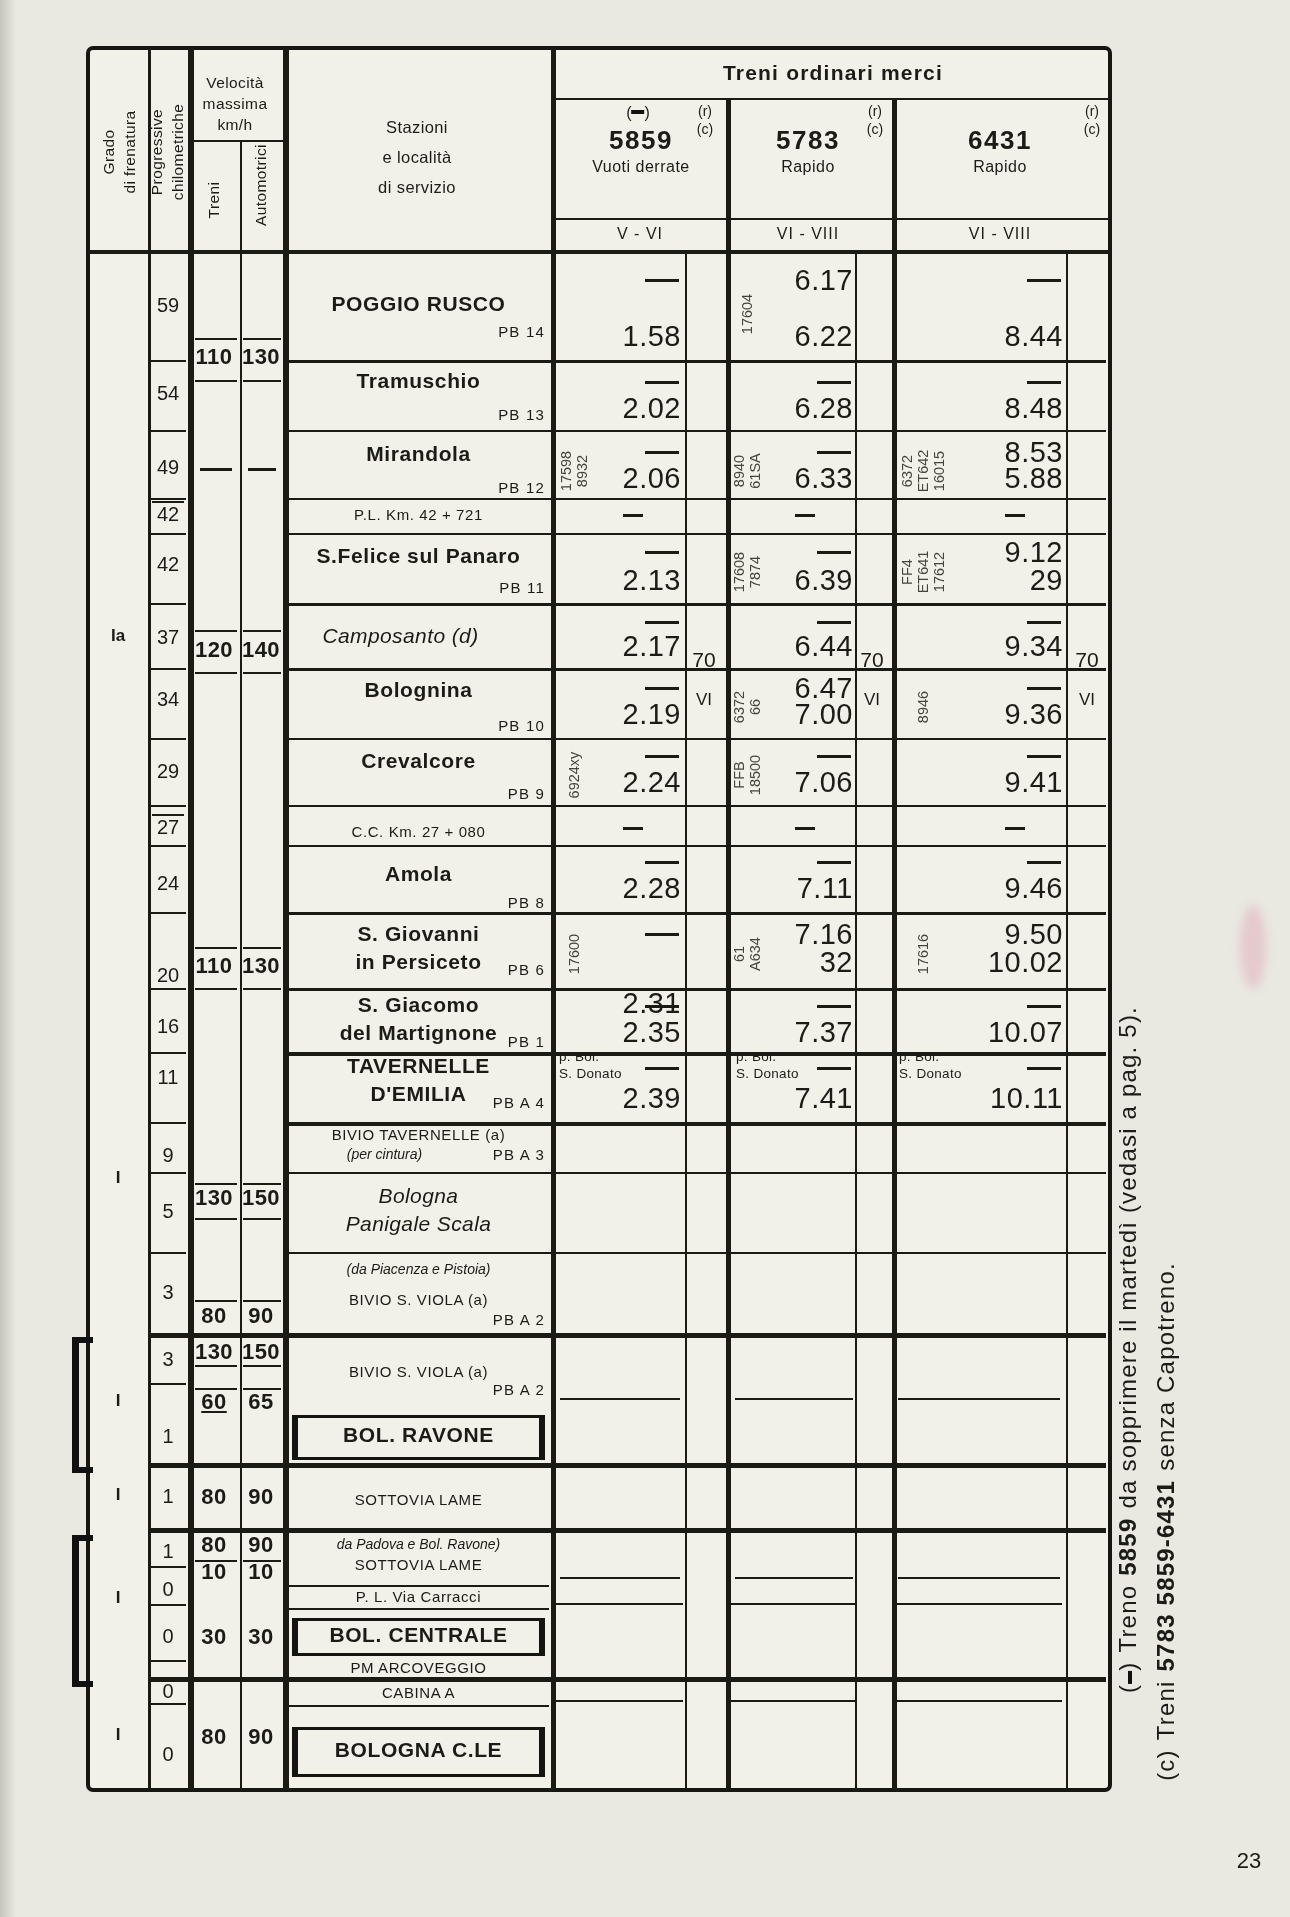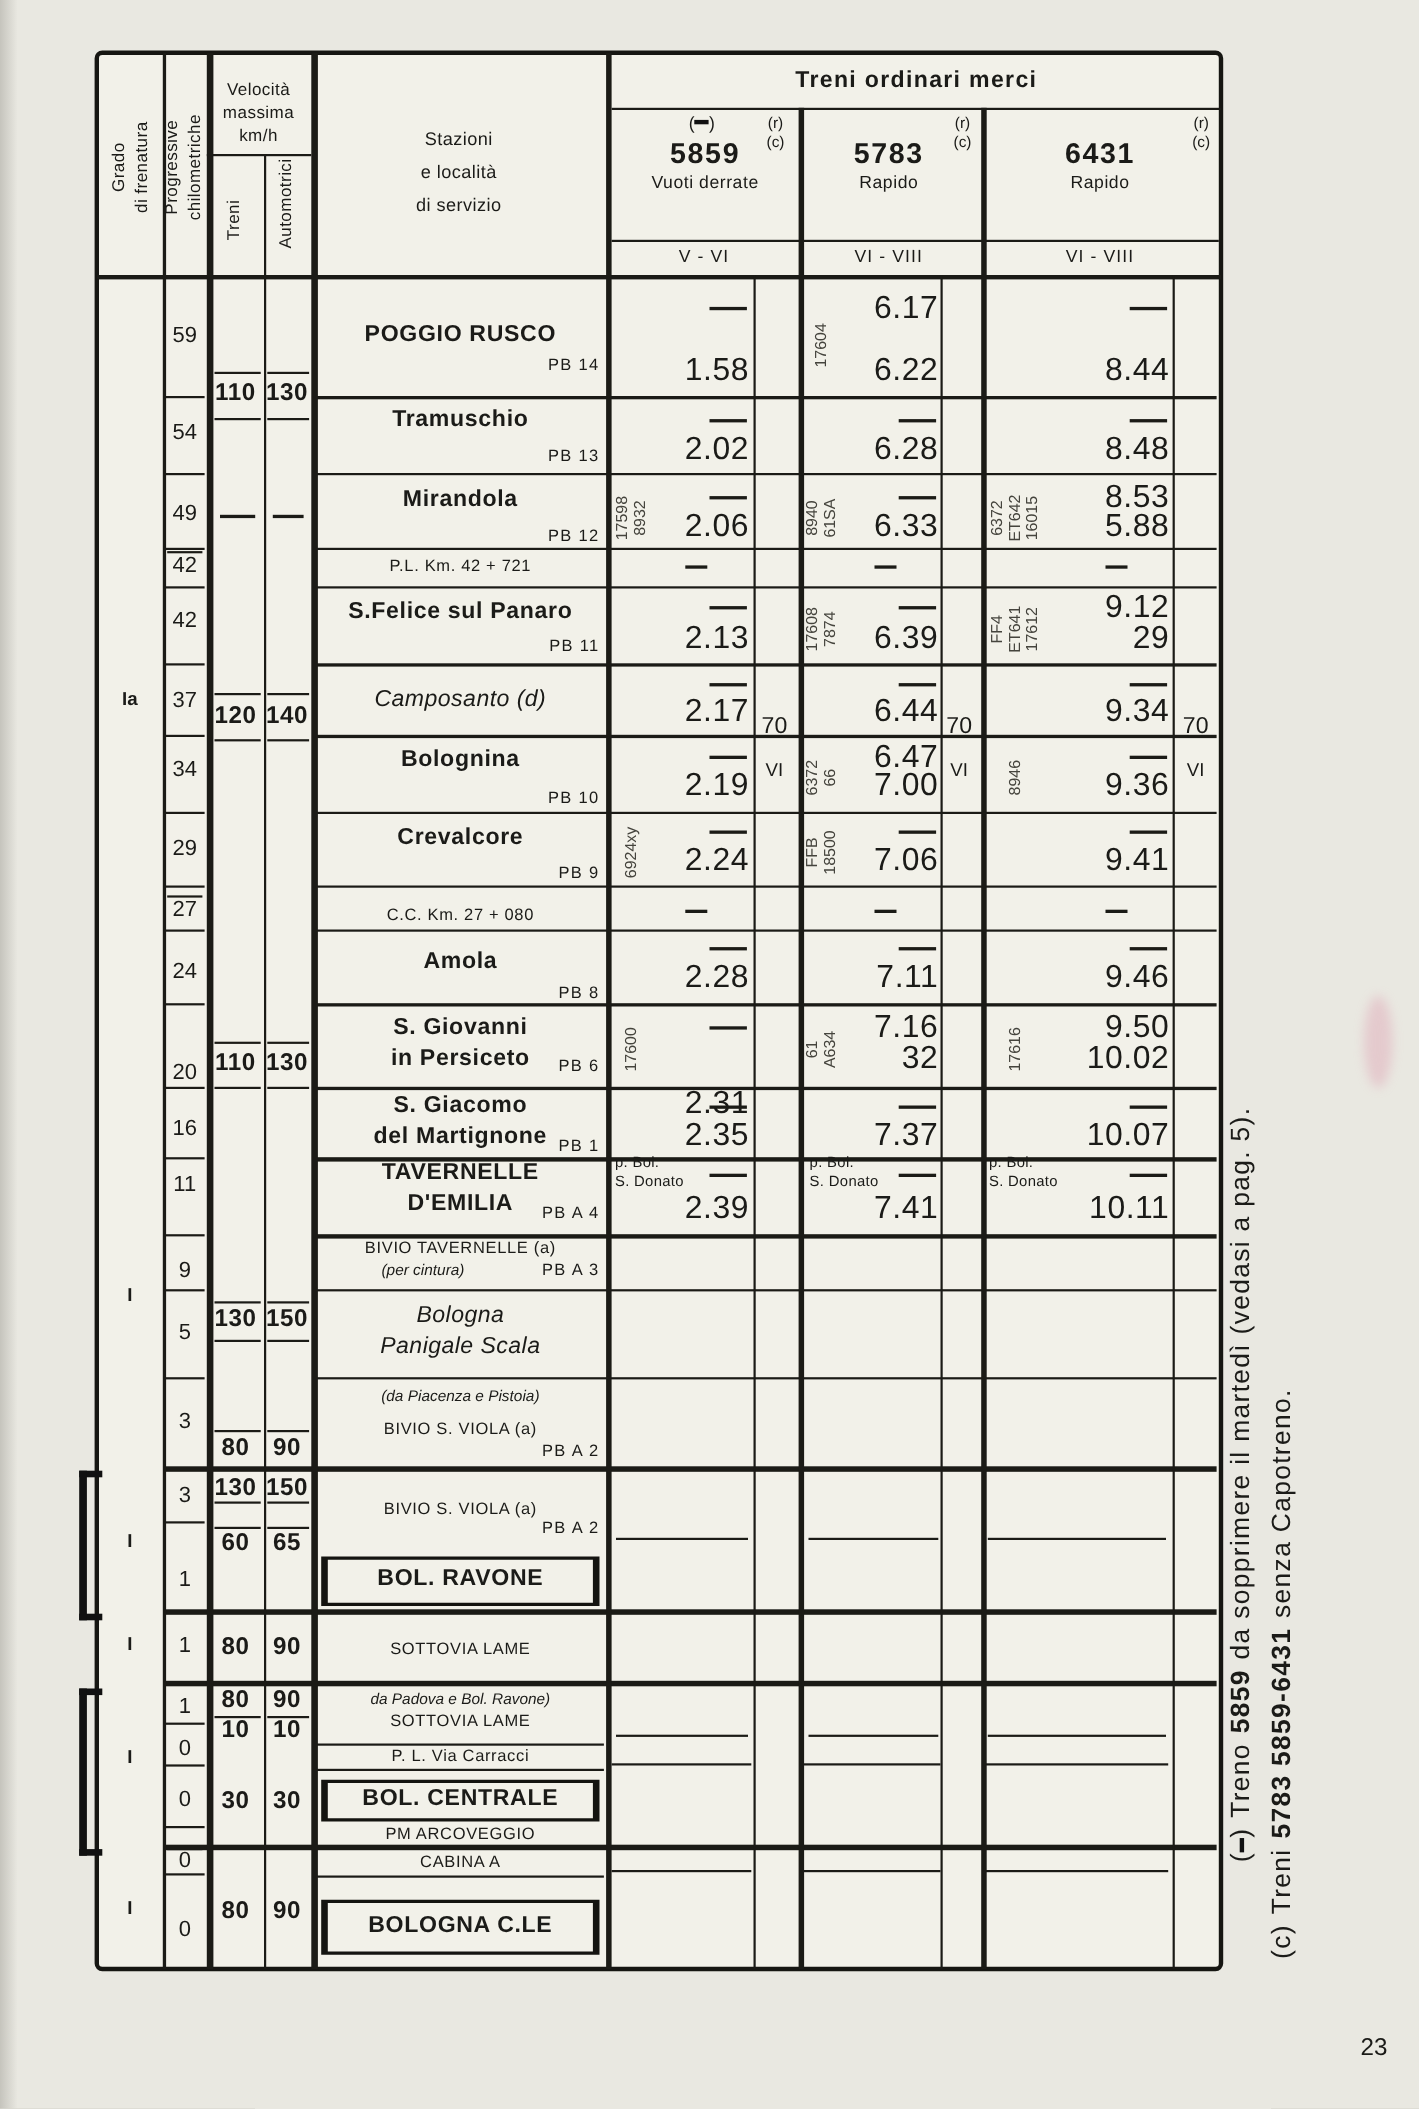--- a/index.html
+++ b/index.html
@@ -198,21 +198,21 @@
     <div class="a speed" style="left: 190px; top: 637px; width: 48px; text-align: center;">120</div>
     <div class="a speed" style="left: 238px; top: 637px; width: 46px; text-align: center;">140</div>
     <div class="a speed" style="left: 190px; top: 953px; width: 48px; text-align: center;">110</div>
     <div class="a speed" style="left: 238px; top: 953px; width: 46px; text-align: center;">130</div>
     <div class="a speed" style="left: 190px; top: 1185px; width: 48px; text-align: center;">130</div>
     <div class="a speed" style="left: 238px; top: 1185px; width: 46px; text-align: center;">150</div>
     <div class="a speed" style="left: 190px; top: 1303px; width: 48px; text-align: center;">80</div>
     <div class="a speed" style="left: 238px; top: 1303px; width: 46px; text-align: center;">90</div>
     <div class="a speed" style="left: 190px; top: 1339px; width: 48px; text-align: center;">130</div>
     <div class="a speed" style="left: 238px; top: 1339px; width: 46px; text-align: center;">150</div>
-    <div class="a speed" style="left: 190px; top: 1389px; width: 48px; text-align: center;">60</div>
+    <div class="a speed" style="left: 190px; top: 1389px; width: 48px; text-align: center; text-decoration: underline;">60</div>
     <div class="a speed" style="left: 238px; top: 1389px; width: 46px; text-align: center;">65</div>
     <div class="a speed" style="left: 190px; top: 1484px; width: 48px; text-align: center;">80</div>
     <div class="a speed" style="left: 238px; top: 1484px; width: 46px; text-align: center;">90</div>
     <div class="a speed" style="left: 190px; top: 1532px; width: 48px; text-align: center;">80</div>
     <div class="a speed" style="left: 238px; top: 1532px; width: 46px; text-align: center;">90</div>
     <div class="a speed" style="left: 190px; top: 1559px; width: 48px; text-align: center;">10</div>
     <div class="a speed" style="left: 238px; top: 1559px; width: 46px; text-align: center;">10</div>
     <div class="a speed" style="left: 190px; top: 1624px; width: 48px; text-align: center;">30</div>
     <div class="a speed" style="left: 238px; top: 1624px; width: 46px; text-align: center;">30</div>
     <div class="a speed" style="left: 190px; top: 1724px; width: 48px; text-align: center;">80</div>
@@ -266,21 +266,21 @@
 7874</div>
     <div class="a hl" style="left: 817px; top: 551px; width: 34px; height: 3px;"></div>
     <div class="a time" style="left: 713px; top: 563px; width: 140px; text-align: right;">6.39</div>
     <div class="a rot note" style="left: 923px; top: 572px;">FF4
 ET641
 17612</div>
     <div class="a time" style="left: 923px; top: 535px; width: 140px; text-align: right;">9.12</div>
     <div class="a time" style="left: 923px; top: 563px; width: 140px; text-align: right;">29</div>
     <div class="a grade" style="left: 96px; top: 626px; width: 44px; text-align: center;">Ia</div>
     <div class="a km" style="left: 150px; top: 626px; width: 36px; text-align: center;">37</div>
-    <div class="a st-it" style="left: 292px; top: 624px; width: 253px; text-align: center;">Camposanto (d)</div>
+    <div class="a st-it" style="left: 274px; top: 624px; width: 253px; text-align: center;">Camposanto (d)</div>
     <div class="a hl" style="left: 645px; top: 621px; width: 34px; height: 3px;"></div>
     <div class="a time" style="left: 541px; top: 629px; width: 140px; text-align: right;">2.17</div>
     <div class="a ctr side70" style="left: 704px; top: 660px;">70</div>
     <div class="a ctr sideVI" style="left: 704px; top: 700px;">VI</div>
     <div class="a hl" style="left: 817px; top: 621px; width: 34px; height: 3px;"></div>
     <div class="a time" style="left: 713px; top: 629px; width: 140px; text-align: right;">6.44</div>
     <div class="a ctr side70" style="left: 872px; top: 660px;">70</div>
     <div class="a ctr sideVI" style="left: 872px; top: 700px;">VI</div>
     <div class="a hl" style="left: 1027px; top: 621px; width: 34px; height: 3px;"></div>
     <div class="a time" style="left: 923px; top: 629px; width: 140px; text-align: right;">9.34</div>

